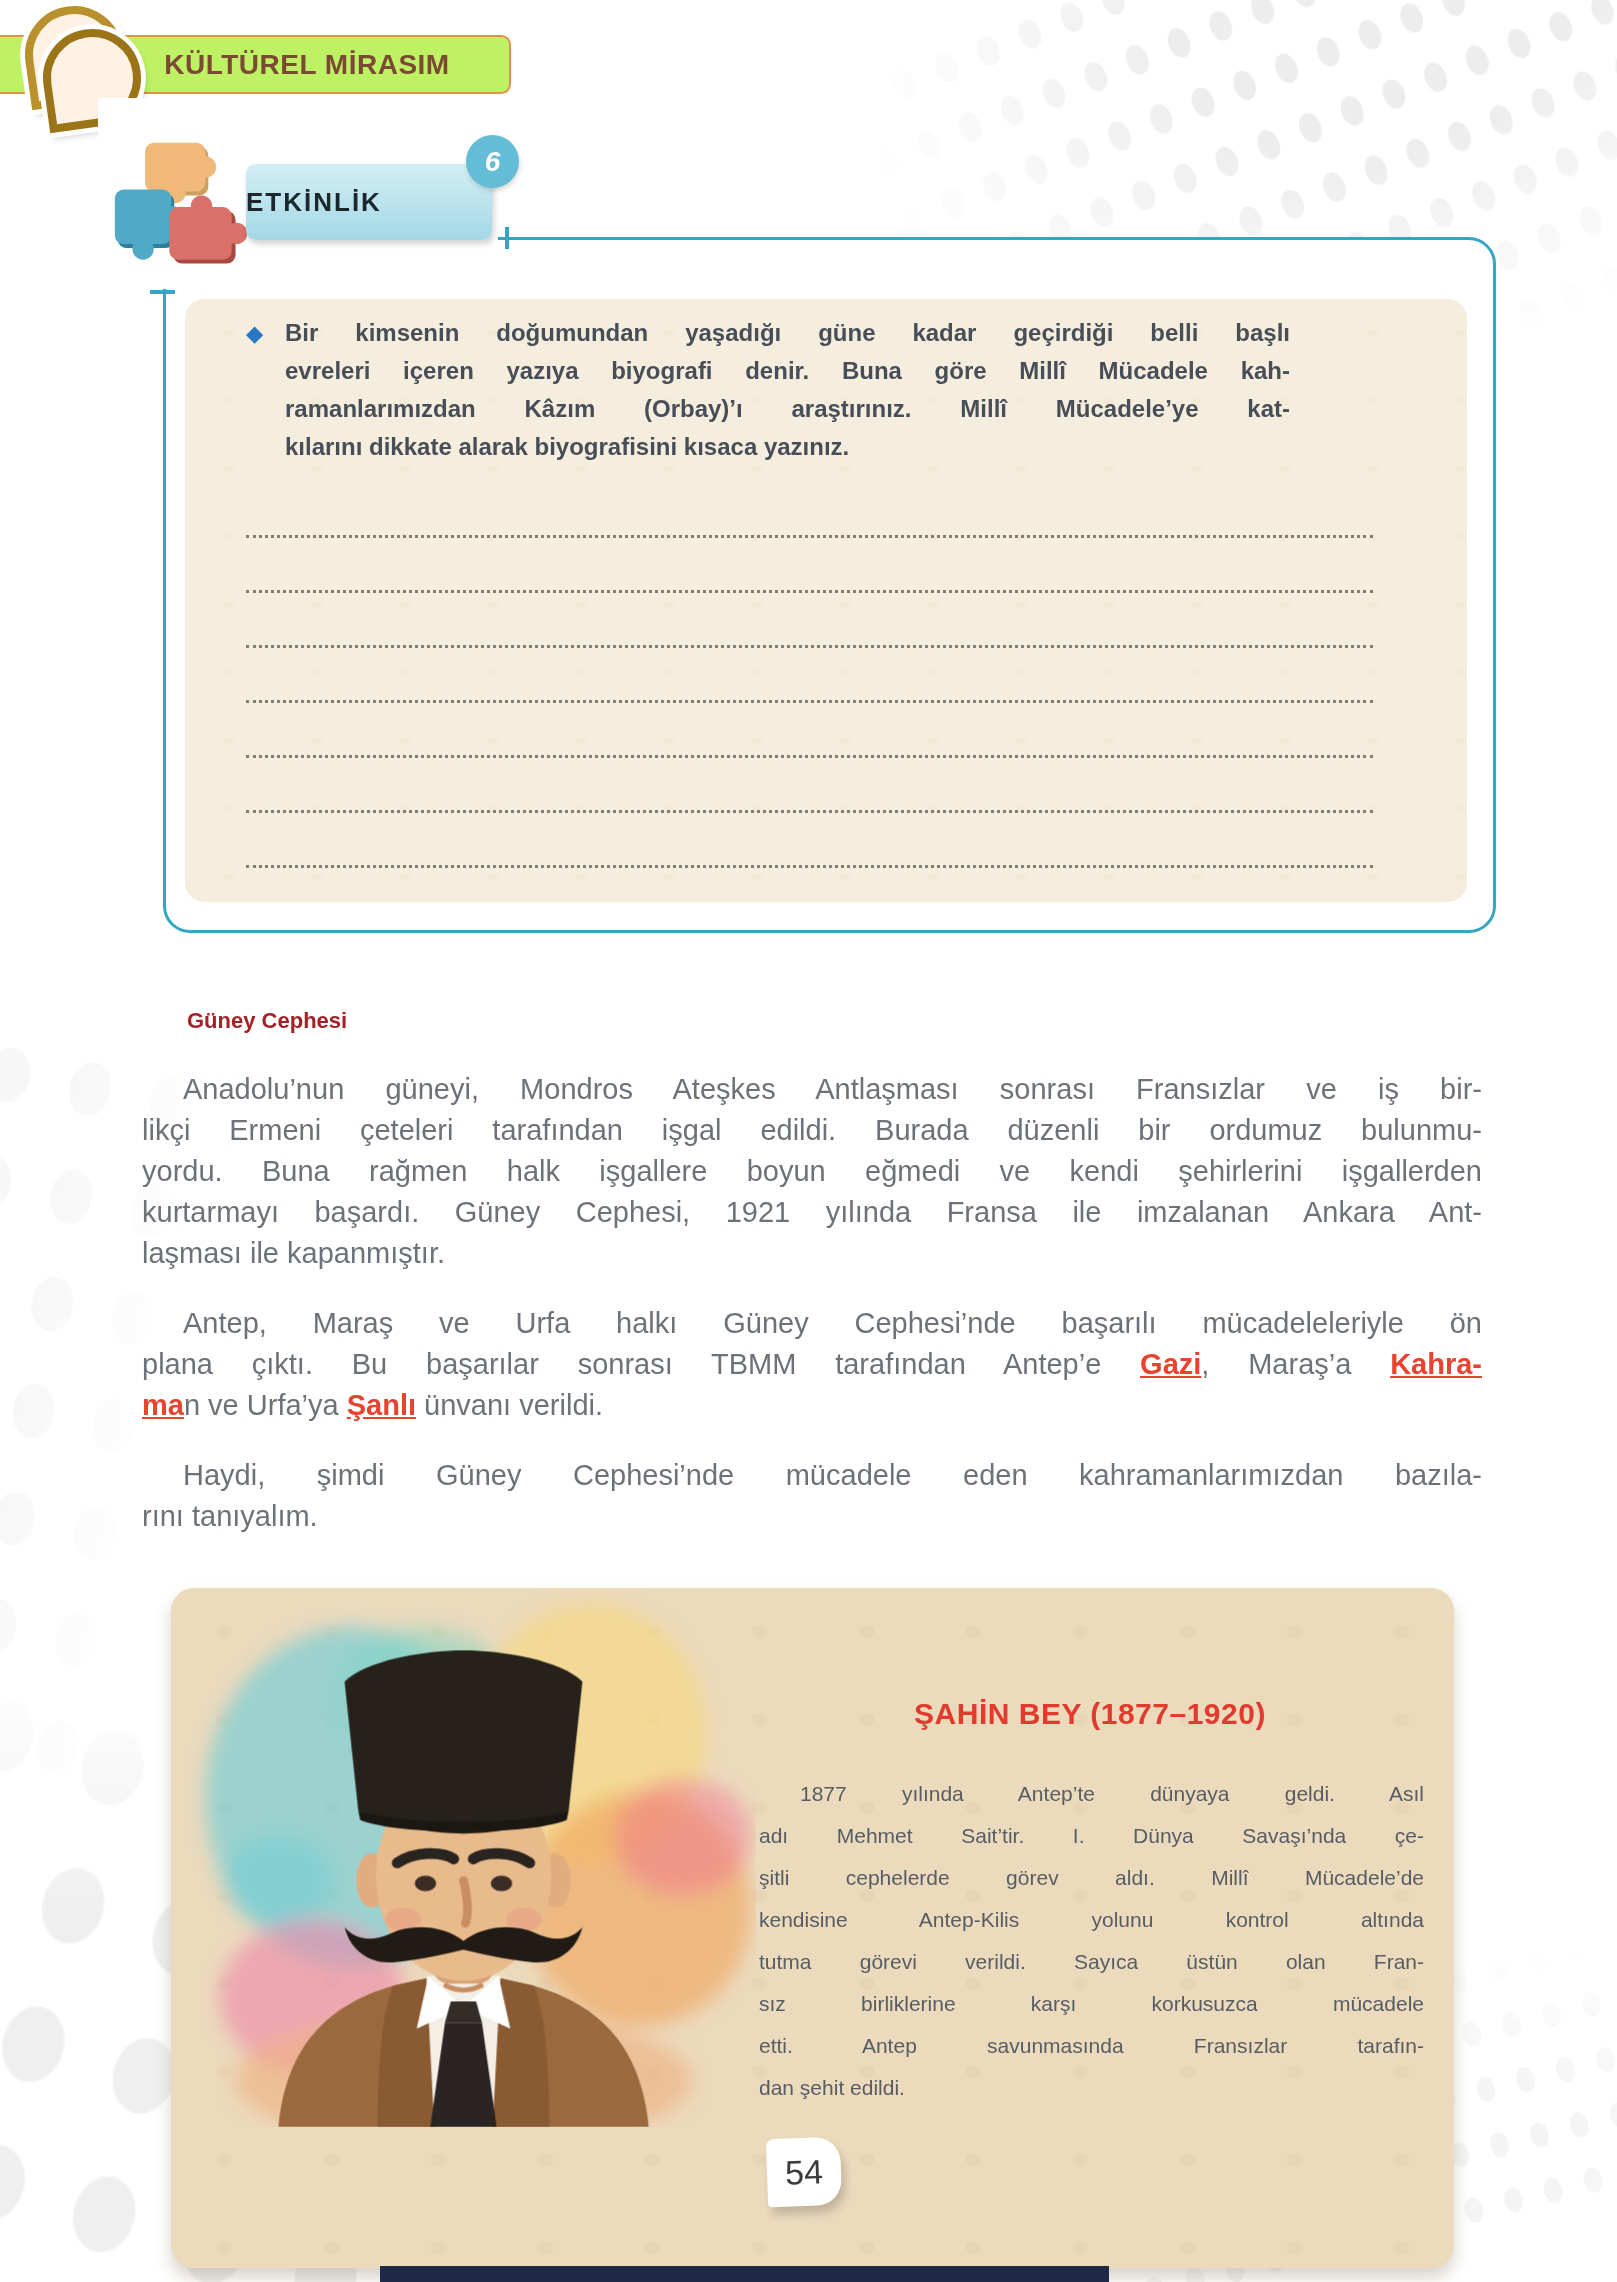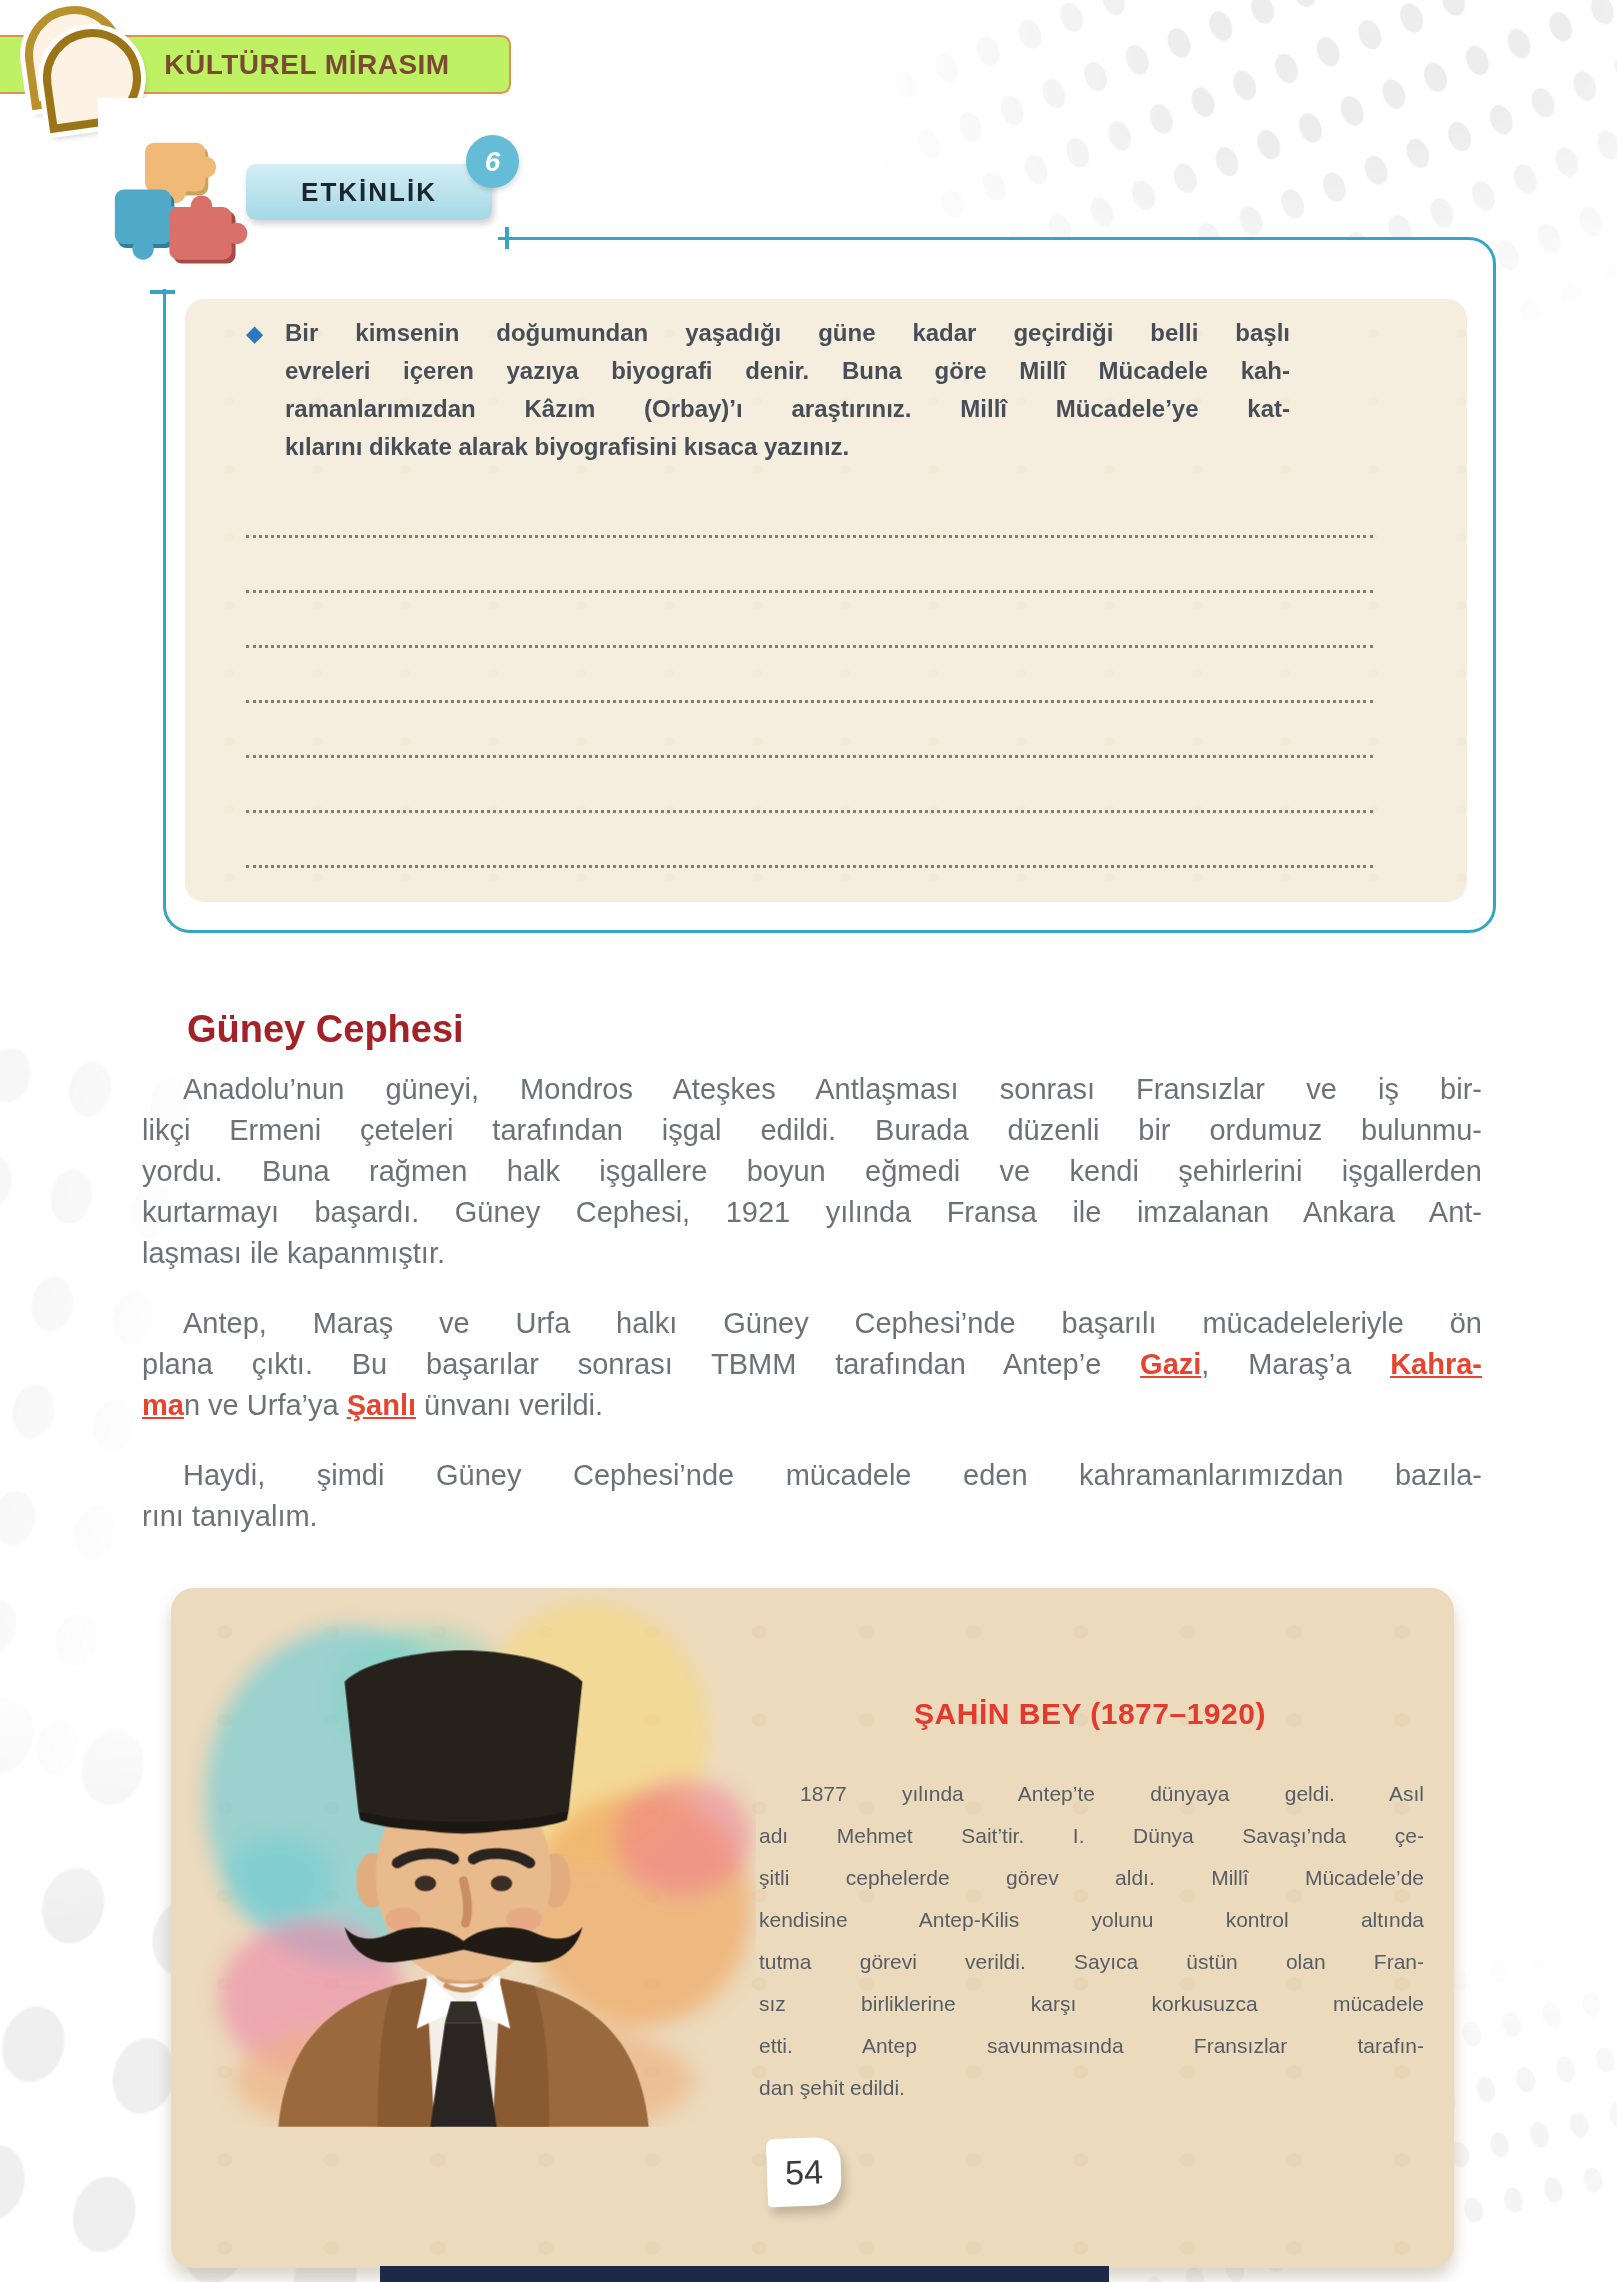--- a/index.html
+++ b/index.html
@@ -53,24 +53,24 @@
     position:absolute; width:82px; height:82px; background:#fdf2e4;
     border:8.8px solid #ab7e20; border-radius:50% 50% 50% 0;
     box-shadow:0 0 0 4.9px #ffffff, 2.9px 4.9px 7.8px rgba(0,0,0,.25);
     transform:rotate(-8deg);
   }
   .leaf.back{left:7.8px; top:0; border-color:#b8902c;}
   .leaf.front{left:25px; top:23.4px; border-color:#9c7418;}
   
   .badge-mask{position:absolute; left:98px; top:98px; width:400px; height:191px; background:#ffffff;}
   .etk-badge{
-    position:absolute; left:246px; top:164px; width:246px; height:56px;
+    position:absolute; left:246px; top:164px; width:246px; height:76px;
     background:linear-gradient(#d4eef5, #a3d8e6);
     border-radius:9.8px; box-shadow:2px 3.9px 5.9px rgba(0,0,0,.18);
-    display:flex; align-items:center; justify-content:center;
+    display:flex; align-items:center; justify-content:flex-start;
   }
   .etk-label{color:#1b262d; font-size:26px; font-weight:800; letter-spacing:2px;}
   .etk-num{
     position:absolute; left:466px; top:135px; width:53px; height:53px; border-radius:50%;
     background:#64bcd6; color:#ffffff; font-size:28px; font-weight:700; font-style:italic;
     display:flex; align-items:center; justify-content:center; box-shadow:1px 2.9px 4.9px rgba(0,0,0,.15);
   }
   .puzzle{position:absolute; left:109px; top:137px;}
   
   .act-frame{
@@ -93,21 +93,21 @@
   .dotlines{position:absolute; left:246px; top:483px; width:1127px;}
   .dotline{height:52px; border-bottom:3.9px dotted #6f6a61; opacity:.85;}
   
   .tline{text-align:justify; text-align-last:justify;}
   .tline.tend{text-align-last:left;}
   .tline.tindent{text-indent:41px;}
   .r{color:#e8432e; font-weight:700;text-decoration:underline;}
   
   .section-heading{
     position:absolute; left:187px; top:1008px;
-    color:#a42227; font-size:38px; font-weight:700;
+    color:#a42227; font-size:22px; font-weight:700;
   }
   .bodypara{
     position:absolute; left:142px; width:1340px;
     color:#6d7278; font-size:29px; line-height:41px;
   }
   .p1{top:1069px;} .p2{top:1303px;} .p3{top:1455px;}
   
   .hero-card{
     position:absolute; left:171px; top:1582px; width:1283px; height:680px;
     background:#ecdabd; border-radius:23px; overflow:hidden;

